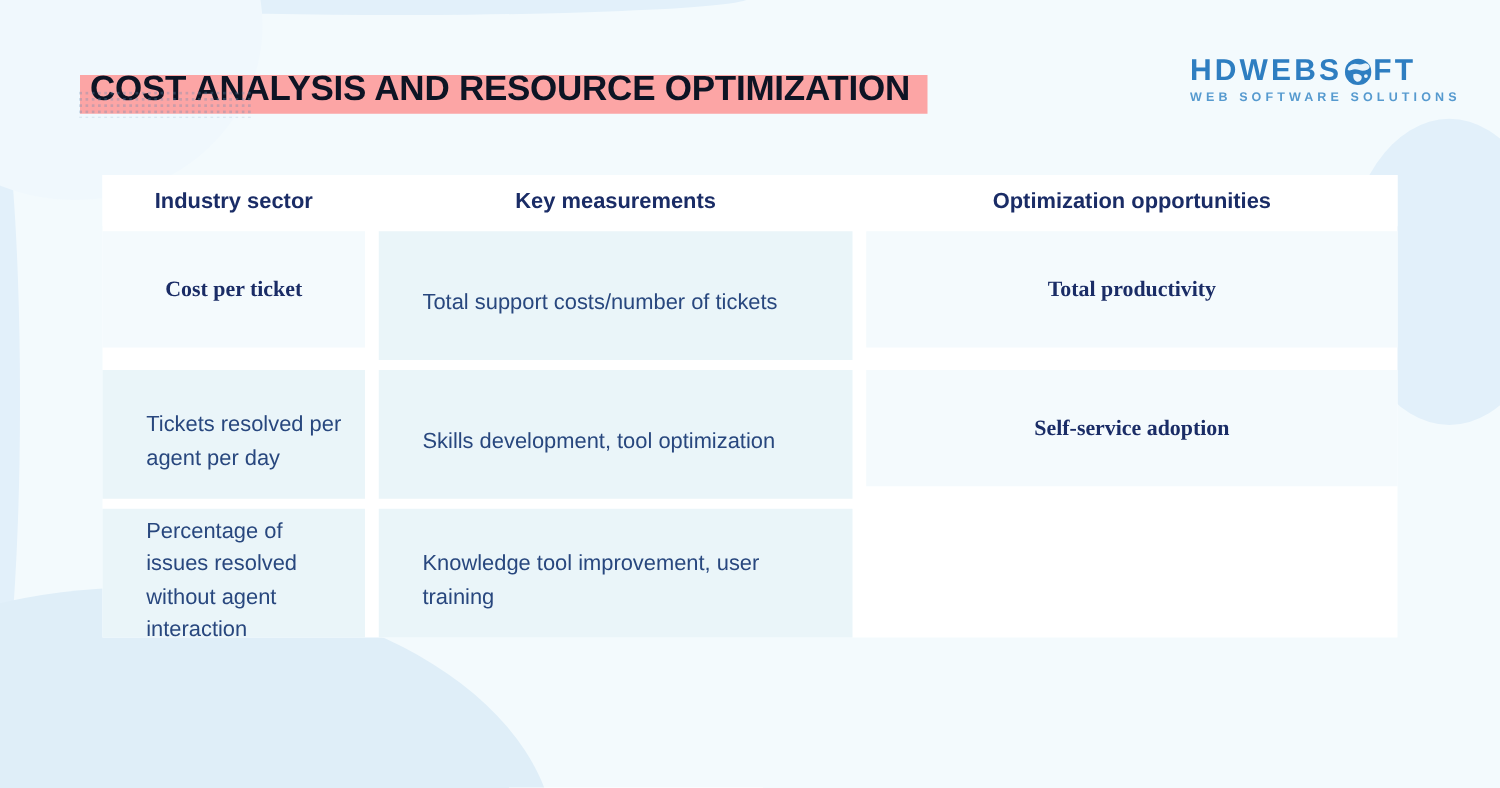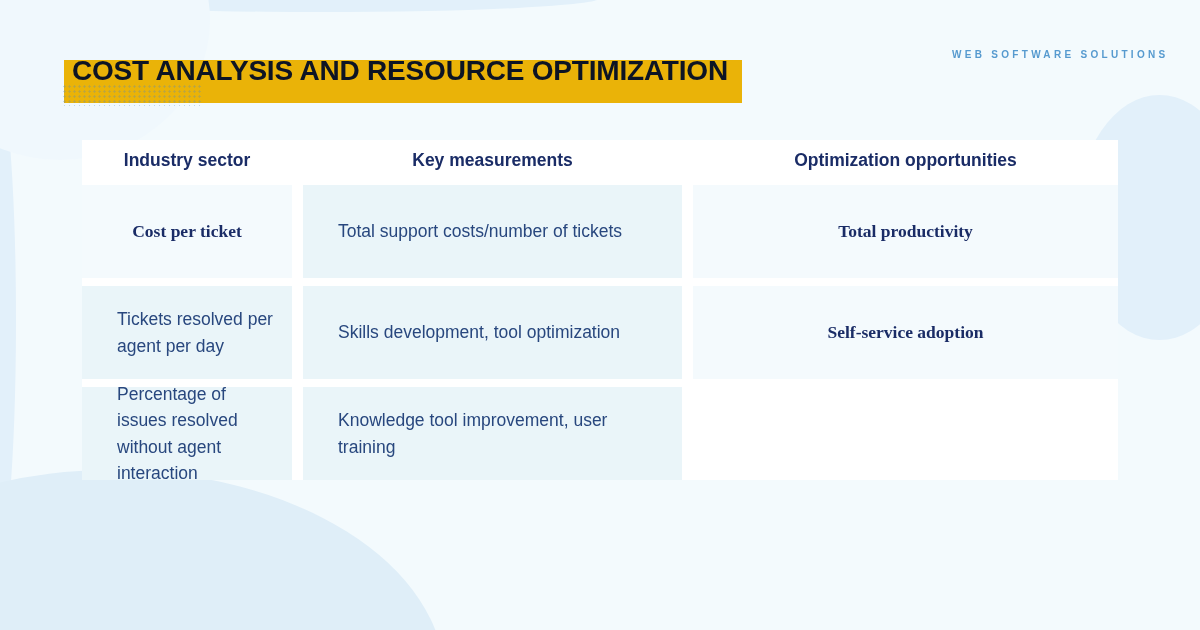--- a/index.html
+++ b/index.html
@@ -19,22 +19,22 @@
   .blob-right        { right: -42px; top: 95px;  width: 165px; height: 245px; background: #E2F0FA; }
   .blob-bottom {
     left: -200px; top: 470px; width: 645px; height: 420px;
     background: #DFEEF8;
     border-radius: 48% 52% 46% 54% / 46% 50% 50% 54%;
   }
 
   
   .title-strip {
     position: absolute; left: 64px; top: 60px;
-    height: 43px;
-    background: #eab308;
+    height: 31px;
+    background: #fca5a5;
   }
   .title-strip::after {
     content: ""; position: absolute; left: -2px; bottom: -3px;
     width: 140px; height: 22px;
     background-image: radial-gradient(rgba(96,138,176,0.45) 1px, transparent 1.4px);
     background-size: 5px 5px;
     opacity: .7;
   }
   .title-text {
     position: relative; top: -6px;
@@ -94,37 +94,47 @@
     justify-content: center;
     font-weight: bold;
     color: #1A2C66;
     text-align: center;
     padding: 0 10px;
     font-family: Liberation Serif, serif;
   }
   .td.detail {
     background: #EAF5F9;
     justify-content: flex-start;
-    padding: 0 18px 0 35px;
+    padding: 10px 18px 0 35px;
   }
 </style>
 </head>
 <body>
 
 <div class="blob blob-top-sliver"></div>
 <div class="blob blob-left-sliver"></div>
 <div class="blob blob-corner"></div>
 <div class="blob blob-right"></div>
 <div class="blob blob-bottom"></div>
 
 <div class="title-strip">
   <h1 class="title-text" style="margin:0;">COST ANALYSIS AND RESOURCE OPTIMIZATION</h1>
 </div>
 
 <div class="logo">
+  <div class="logo-brand">
+    <span>HDWEBS</span>
+    <svg class="globe" width="23" height="23" viewBox="0 0 24 24" aria-hidden="true">
+      <circle cx="12" cy="12" r="11" fill="#2E7EC1"></circle>
+      <path d="M4 8 Q7 4.5 11 5.5 Q14 6.5 17 5 Q20 4 21.5 7 Q22 9 20 10 Q16 12 13 10.5 Q9 9 6.5 10.5 Q4 11.5 3.2 10 Z" fill="#EAF4FB"></path>
+      <path d="M8 14 Q11 13 13.5 14.5 Q16 16 14.5 18.5 Q13 21 10.5 20 Q7.5 18.5 8 14 Z" fill="#EAF4FB"></path>
+      <circle cx="18.5" cy="15.5" r="1.6" fill="#EAF4FB"></circle>
+    </svg>
+    <span>FT</span>
+  </div>
   <div class="logo-tagline">WEB SOFTWARE SOLUTIONS</div>
 </div>
 
 <div class="table">
   <div class="th">Industry sector</div>
   <div class="th">Key measurements</div>
   <div class="th">Optimization opportunities</div>
 
   <div class="td sector">Cost per ticket</div>
   <div class="td detail">Total support costs/number of tickets</div>

